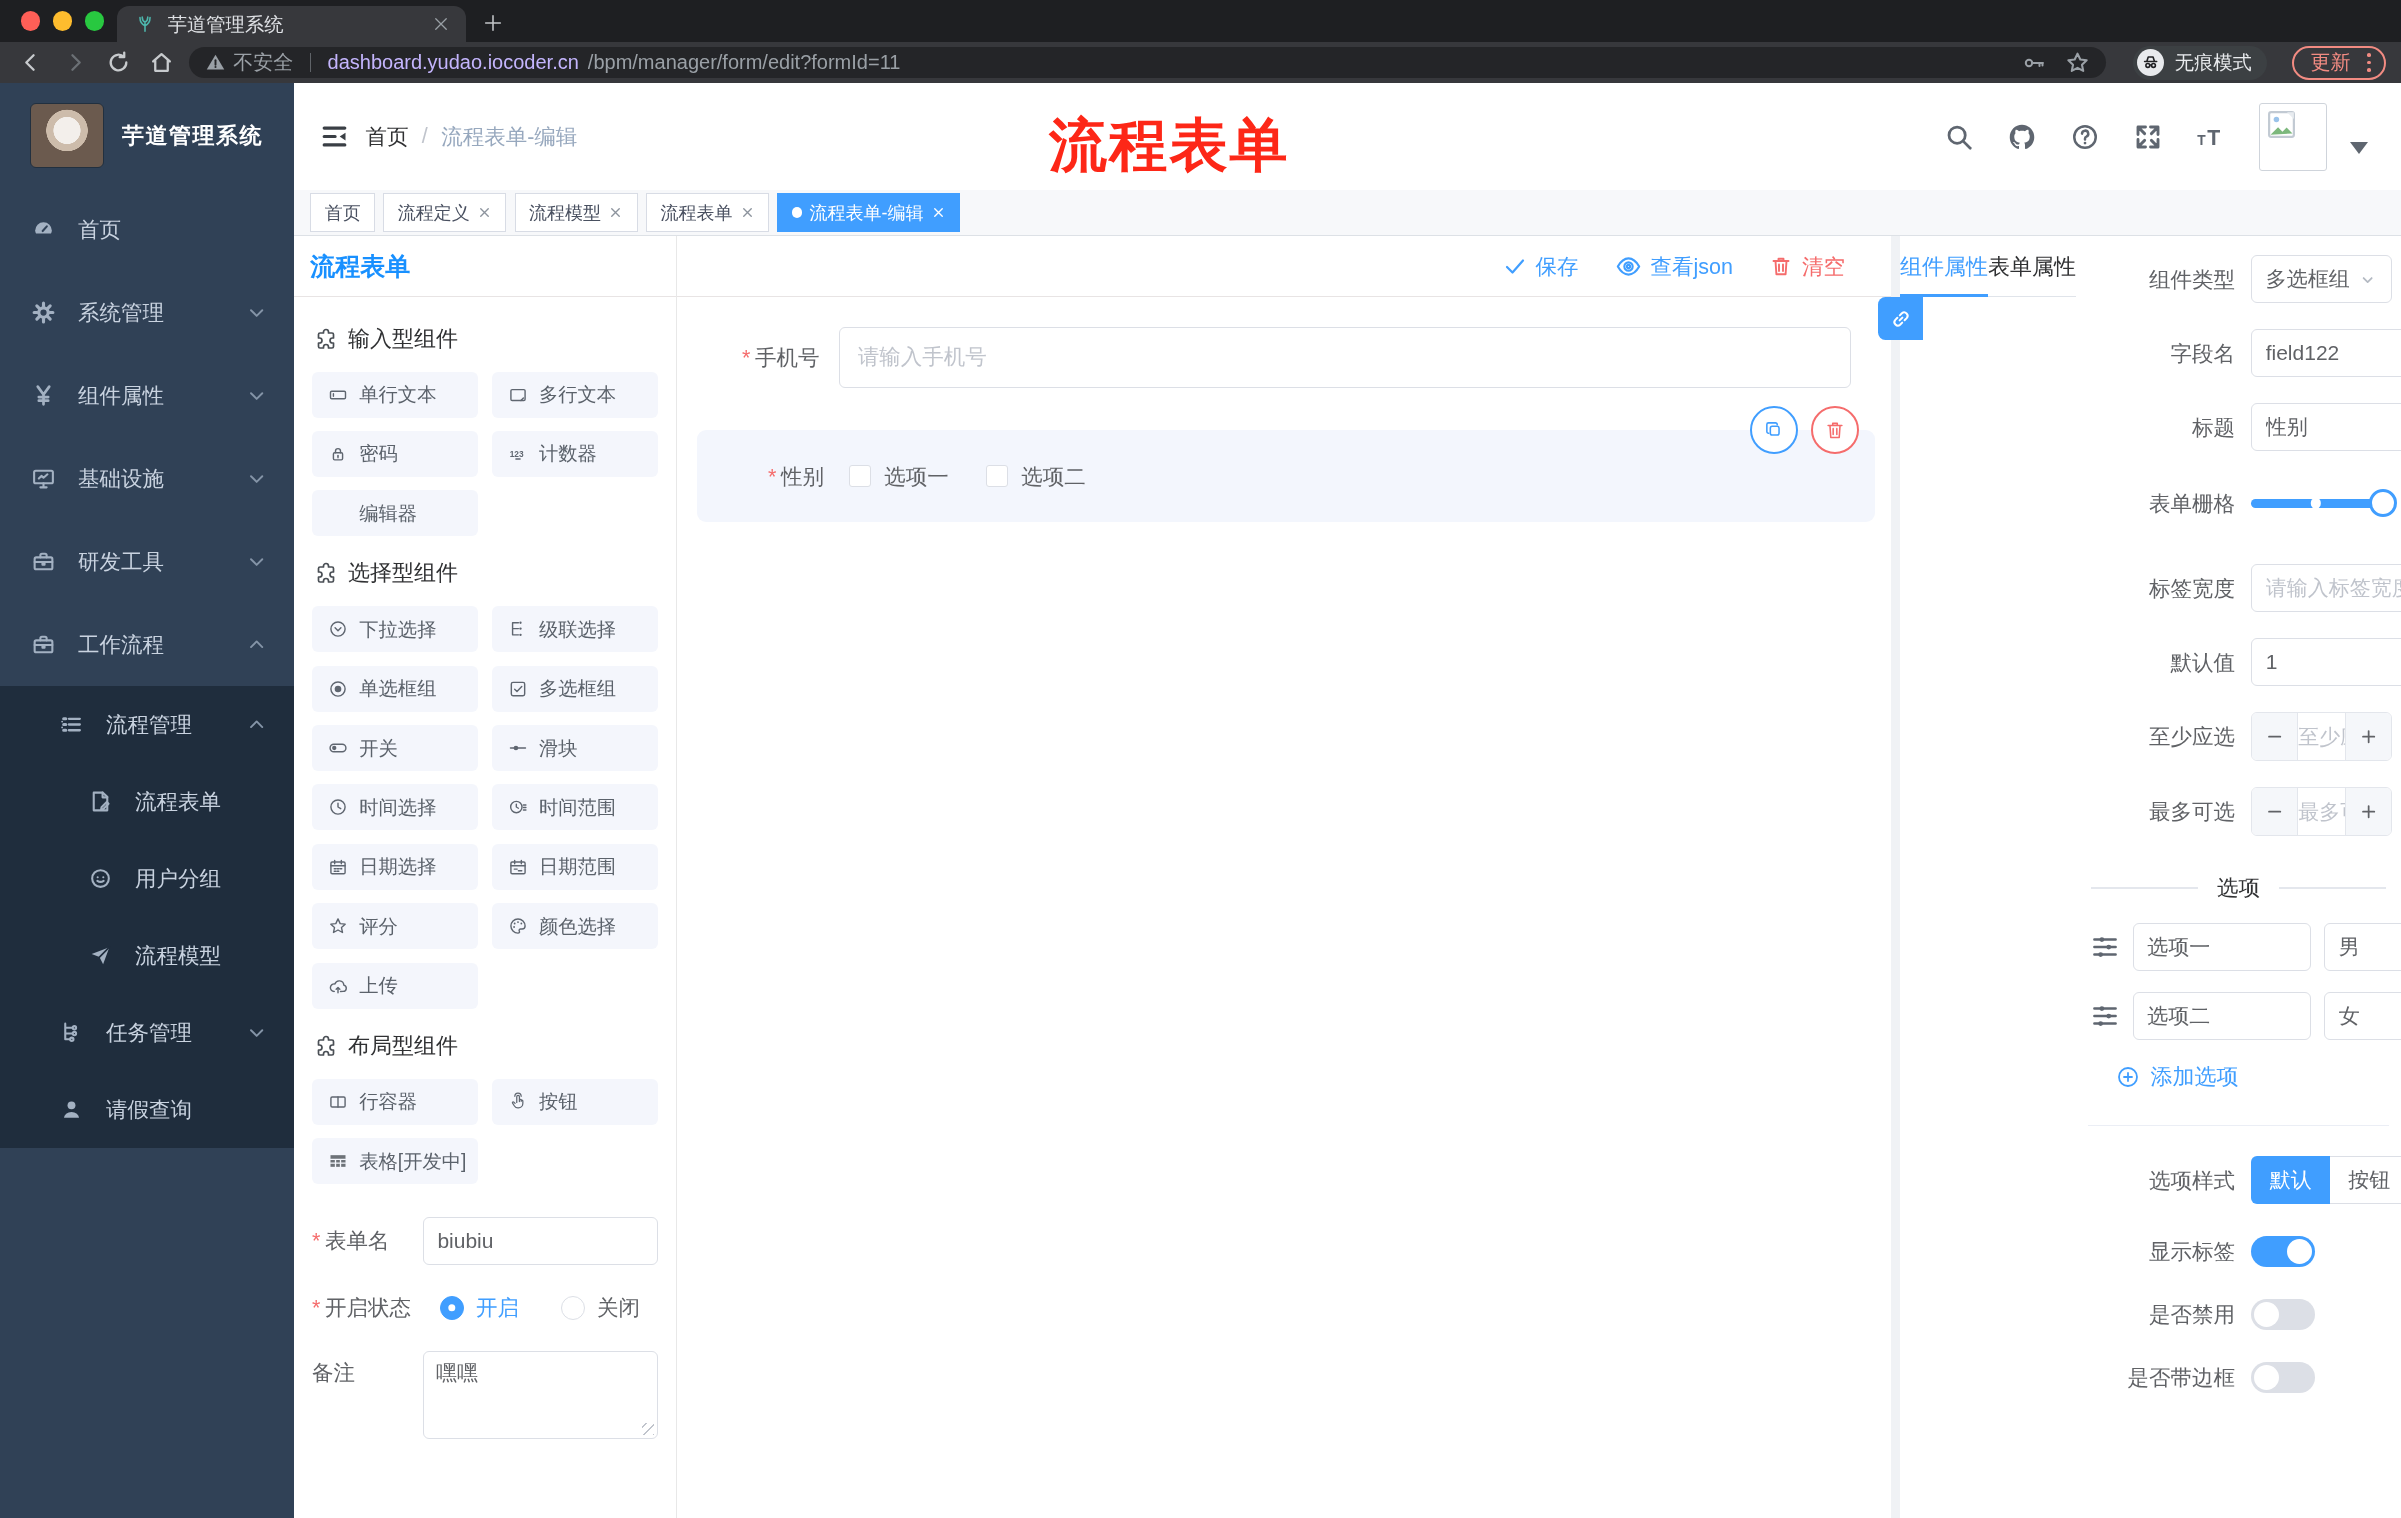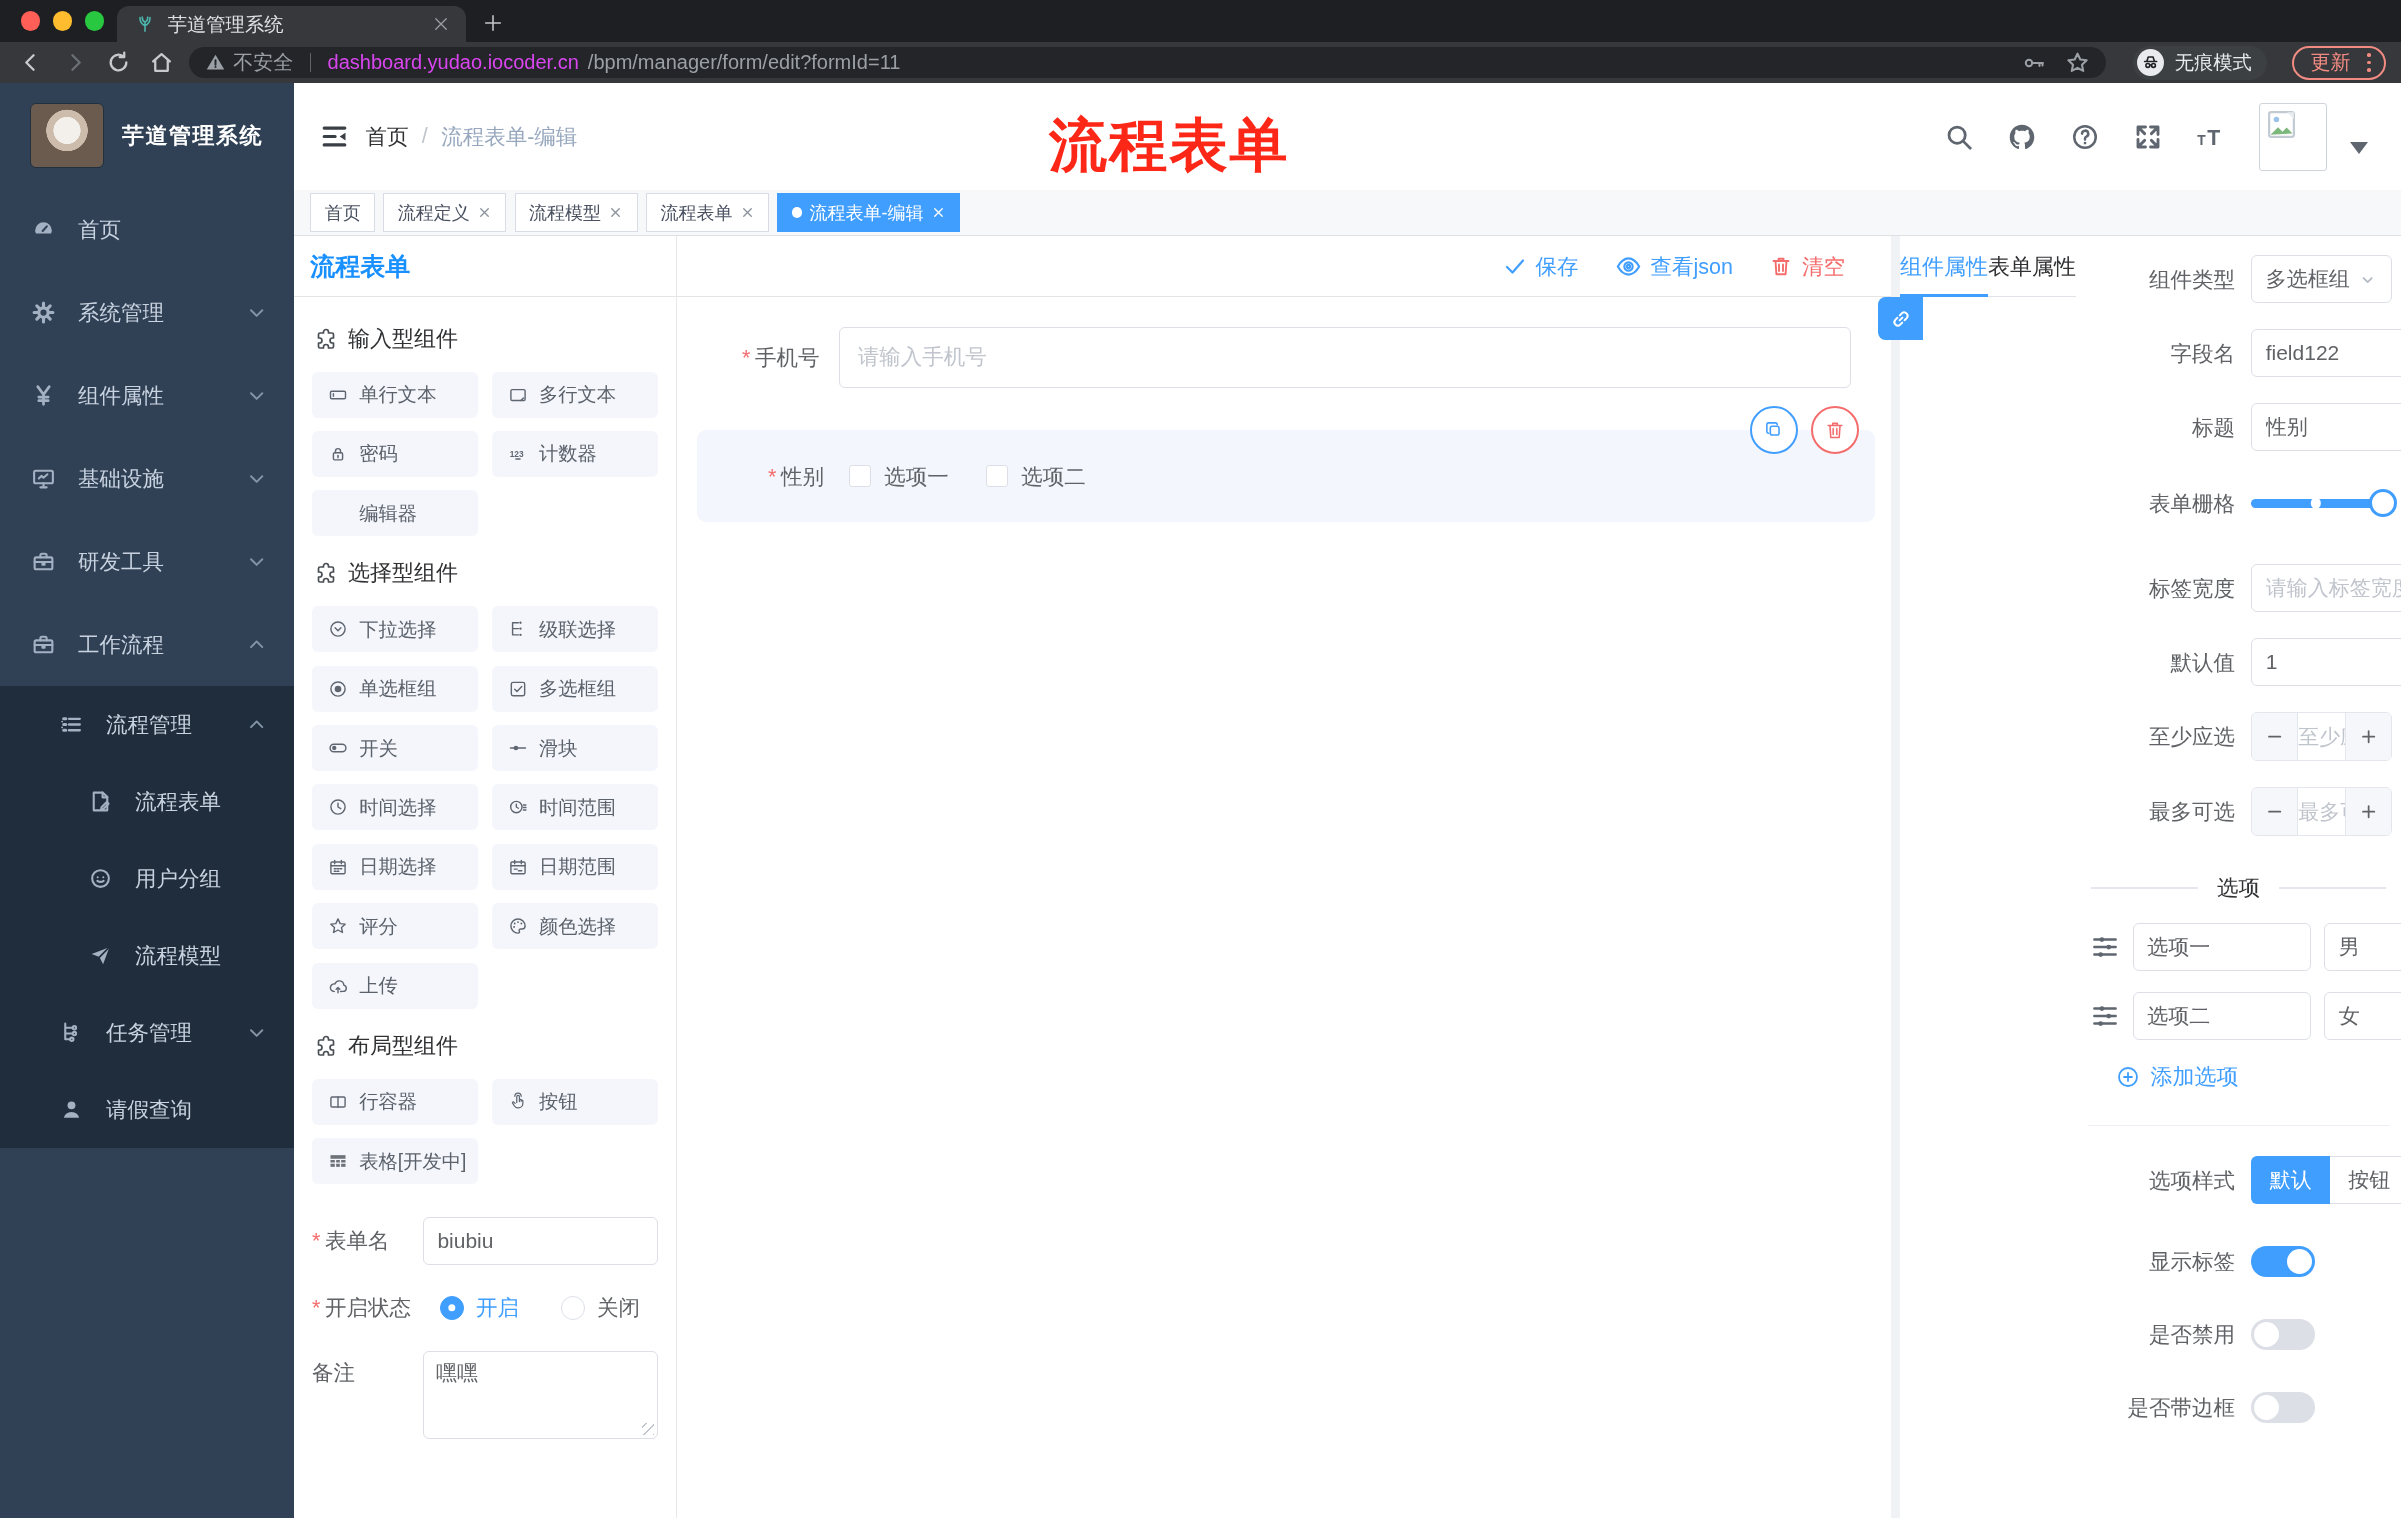--- a/index.html
+++ b/index.html
@@ -13,21 +13,21 @@
   .dot{width:19.3px;height:19.3px;border-radius:50%}
   .btab{width:349px;height:36px;background:#37383c;border-radius:12px 12px 0 0;display:flex;align-items:center;gap:12px;padding:0 16.3px;color:#dfe1e5;font-size:19.3px}
   .btab .ttl{flex:1;white-space:nowrap;overflow:hidden}
   .newtab{width:30px;height:30px;margin:0 0 4.5px 12px;display:flex;align-items:center;justify-content:center;color:#c3c6c9}
   .chrome-nav{height:41px;background:#37383c;display:flex;align-items:center;gap:10.4px;padding:0 15px}
   .nbtn{width:33px;height:33px;display:flex;align-items:center;justify-content:center;color:#c7cacd;flex:none}
   .nbtn.dis{color:#6b7075}
   .urlbar{flex:1;height:31px;background:#242528;border-radius:15.6px;display:flex;align-items:center;padding:0 16.3px;gap:9px;color:#e8eaed;font-size:20px;min-width:0}
   .sec-warn{display:flex;align-items:center;gap:7.4px;color:#9aa0a6}
   .url-div{width:1.5px;height:19.3px;background:#5f6368;margin:0 7.4px}
-  .url-host{color:#d946ef;white-space:nowrap}
+  .url-host{color:#c4b5fd;white-space:nowrap}
   .url-path{color:#9aa0a6;white-space:nowrap;overflow:hidden;text-overflow:ellipsis;flex:1}
   .url-right{display:flex;align-items:center;gap:19.3px;color:#9aa0a6;margin-left:auto}
   .incog{height:34px;background:#3c4043;border-radius:17px;display:flex;align-items:center;gap:10.4px;padding:0 15px 0 4.5px;color:#e8eaed;font-size:19.3px;margin-left:16.3px;flex:none}
   .incog .face{width:27px;height:27px;border-radius:50%;background:#e8eaed;color:#202124;display:flex;align-items:center;justify-content:center}
   .update-pill{height:34px;border:2.2px solid #f28b82;border-radius:18.6px;display:flex;align-items:center;gap:13.4px;padding:0 10.4px 0 16.3px;color:#f28b82;font-size:20px;margin-left:15px;flex:none}
   .kebab{display:flex;flex-direction:column;gap:3.7px;padding:3px}
   .kebab i{width:3.7px;height:3.7px;border-radius:50%;background:#f28b82}
 
   
   .app{position:absolute;top:83px;left:0;right:0;bottom:0;display:flex}
@@ -149,21 +149,21 @@
   .oinp{width:178px;height:48px}
   .ominus{width:36px;height:36px;border-radius:50%;border:2.2px solid #f56c6c;color:#f56c6c;display:flex;align-items:center;justify-content:center;cursor:pointer;flex:none;background:#fff}
   .ominus .si{width:18px;height:18px}
   .addopt{display:flex;align-items:center;gap:10.4px;color:#409eff;font-size:22px;margin:22px 0 0 31px;cursor:pointer}
   .addopt .si{width:24px;height:24px}
   .rhr{border:none;border-top:1.5px solid #ebeef5;margin:33px 3px 0}
   .seg{display:flex}
   .seg span{width:79px;height:48px;display:flex;align-items:center;justify-content:center;font-size:21px;cursor:pointer}
   .seg .a{background:#409eff;color:#fff;border-radius:6px 0 0 6px}
   .seg .b{background:#fff;color:#606266;border:1.5px solid #dcdfe6;border-left:none;border-radius:0 6px 6px 0}
-  .swrow{margin-top:42px}
+  .swrow{margin-top:32px}
   .sw{width:64px;height:31px;border-radius:15.6px;position:relative;cursor:pointer}
   .sw.on{background:#409eff}
   .sw.off{background:#dcdfe6}
   .sw::after{content:"";position:absolute;top:3px;width:25px;height:25px;border-radius:50%;background:#fff}
   .sw.on::after{right:3px}
   .sw.off::after{left:3px}
 </style>
 </head>
 <body>
 

